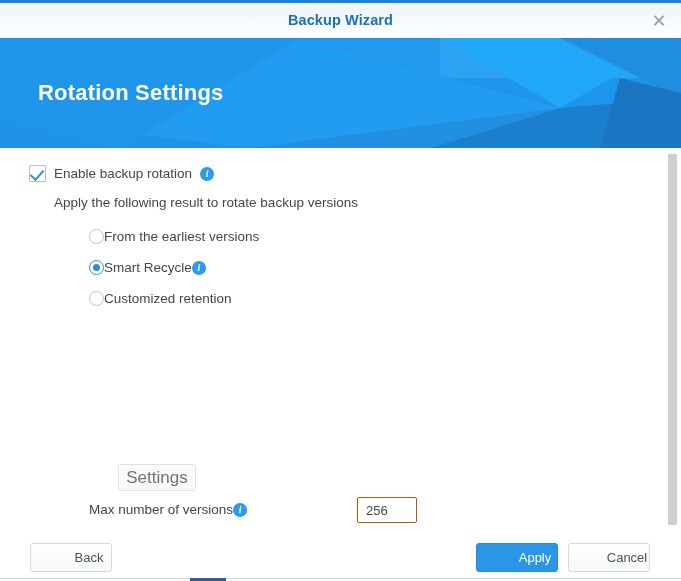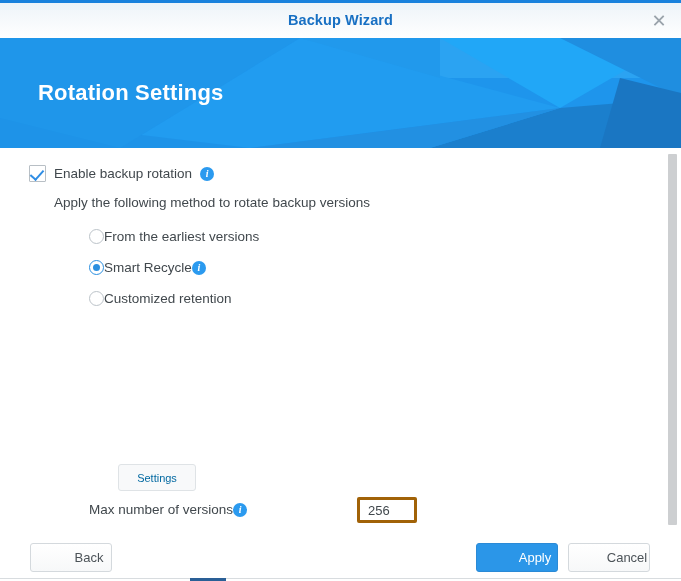--- a/index.html
+++ b/index.html
@@ -99,33 +99,33 @@
   .rad.on { border-color: #2b8fe0; }
   .rad.on::after {
     content: ""; position: absolute; left: 3px; top: 3px;
     width: 7px; height: 7px; border-radius: 50%; background: #2b8fe0;
   }
   .rad-label { font-size: 13.5px; color: #41484d; }
   .settings-btn {
     position: absolute; left: 118px; top: 316px;
     width: 78px; height: 27px;
     border: 1px solid #dfe3e6; border-radius: 3px;
-    background: #f8f9fa; color: #0369a1; font-size: 11px;
+    background: #f8f9fa; color: #737373; font-size: 17px;
     font-family: "Liberation Sans", sans-serif;
     cursor: default;
   }
   .maxver-label {
     position: absolute; left: 89px; top: 354px;
     font-size: 13.5px; color: #41484d;
     display: flex; align-items: center; gap: 0;
   }
   .maxver-input {
     position: absolute; left: 357px; top: 349px;
     width: 60px; height: 26px;
-    border: 3px solid #a16207; border-radius: 2px;
+    border: 1px solid #a16207; border-radius: 2px;
     background: #fff; color: #41484d; font-size: 13px;
     padding: 0 8px;
     font-family: "Liberation Sans", sans-serif;
   }
   .result-desc {
     position: absolute; left: 29px; top: 385px; width: 588px;
     font-size: 13.5px; color: #41484d; line-height: 21px;
   }
   
   .footer {
@@ -186,21 +186,21 @@
 
     <div class="scrolltrack"></div>
     <div class="scrollthumb"></div>
 
     <div class="row-enable">
       <div class="cbx"></div>
       <span class="lbl-enable">Enable backup rotation</span>
       <span class="info-i">i</span>
     </div>
 
-    <div class="sub-desc">Apply the following method to rotate backup versions</div>
+    <div class="sub-desc">Apply the following result to rotate backup versions</div>
 
     <div class="radio-row" style="top:81px">
       <span class="rad"></span>
       <span class="rad-label">From the earliest versions</span>
     </div>
 
     <div class="radio-row" style="top:112px">
       <span class="rad on"></span>
       <span class="rad-label">Smart Recycle</span>
       <span class="info-i">i</span>

